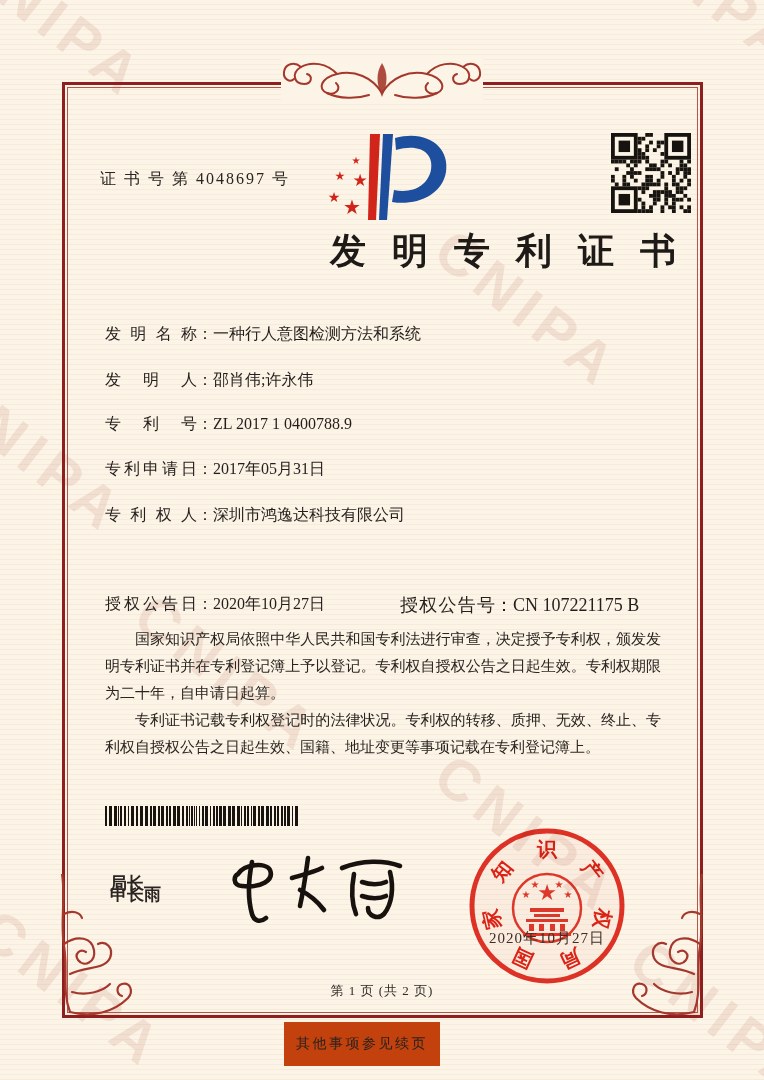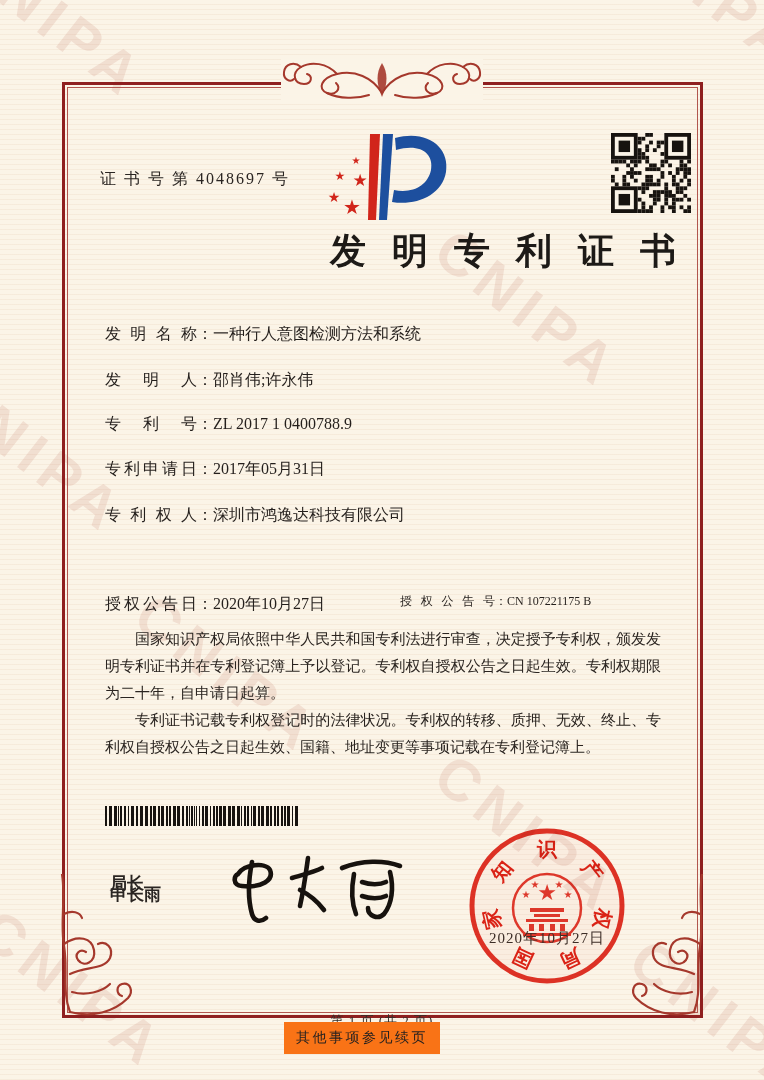--- a/index.html
+++ b/index.html
@@ -35,21 +35,21 @@
     position:absolute;left:62px;top:227px;width:640px;text-align:right;
     font-size:36px;font-weight:600;letter-spacing:26px;text-indent:26px;color:#1d1a17;
   }
   .row{position:absolute;left:105px;font-size:16px;line-height:1.5;}
   .flabel{
     display:inline-block;width:92px;text-align:justify;text-align-last:justify;
     vertical-align:top;
   }
   .fcolon{display:inline-block;vertical-align:top;}
   .fvalue{display:inline-block;vertical-align:top;max-width:450px;}
-  .row2{position:absolute;left:400px;font-size:12px;line-height:1.5;}
+  .row2{position:absolute;left:400px;font-size:18px;line-height:1.5;}
   .row2 .flabel{width:95px;}
   .paras{position:absolute;left:105px;top:626px;width:556px;}
   .paras p{
     margin:0;text-indent:2em;font-size:15px;line-height:1.8;
     text-align:justify;color:#2a2420;
   }
   .barcode{position:absolute;left:105px;top:806px;}
   .sig-title{
     position:absolute;left:110px;top:872px;
     font-family:"Liberation Sans","DejaVu Sans",sans-serif;
@@ -65,26 +65,26 @@
   .seal svg{position:absolute;left:0;top:0;}
   .seal .arc-char{
     position:absolute;font-size:20px;font-weight:700;color:#df2418;
     font-family:"Liberation Serif","DejaVu Serif",serif;
   }
   .seal-date{
     position:absolute;left:464px;top:929px;width:166px;text-align:center;
     font-size:15px;color:#3c2d26;letter-spacing:1px;
   }
   .page-note{
-    position:absolute;left:62px;top:1012px;width:640px;text-align:center;
+    position:absolute;left:62px;top:982px;width:640px;text-align:center;
     font-size:13px;color:#322c28;letter-spacing:1px;
   }
   .cont-box{
-    position:absolute;left:284px;top:1022px;width:156px;height:32px;
-    background:#f97316;display:flex;align-items:center;justify-content:center;
+    position:absolute;left:284px;top:1022px;width:156px;height:44px;
+    background:#c2410c;display:flex;align-items:center;justify-content:center;
   }
   .cont-box span{font-size:14px;letter-spacing:2.5px;color:#272220;}
   .ornament{position:absolute;pointer-events:none;}
   .top-orn-bg{position:absolute;left:281px;top:57px;width:202px;height:44px;background:#fbf4e7;}
   .qr{position:absolute;left:611px;top:133px;}
   .logo{position:absolute;left:320px;top:124px;}
 </style>
 </head>
 <body>
 

